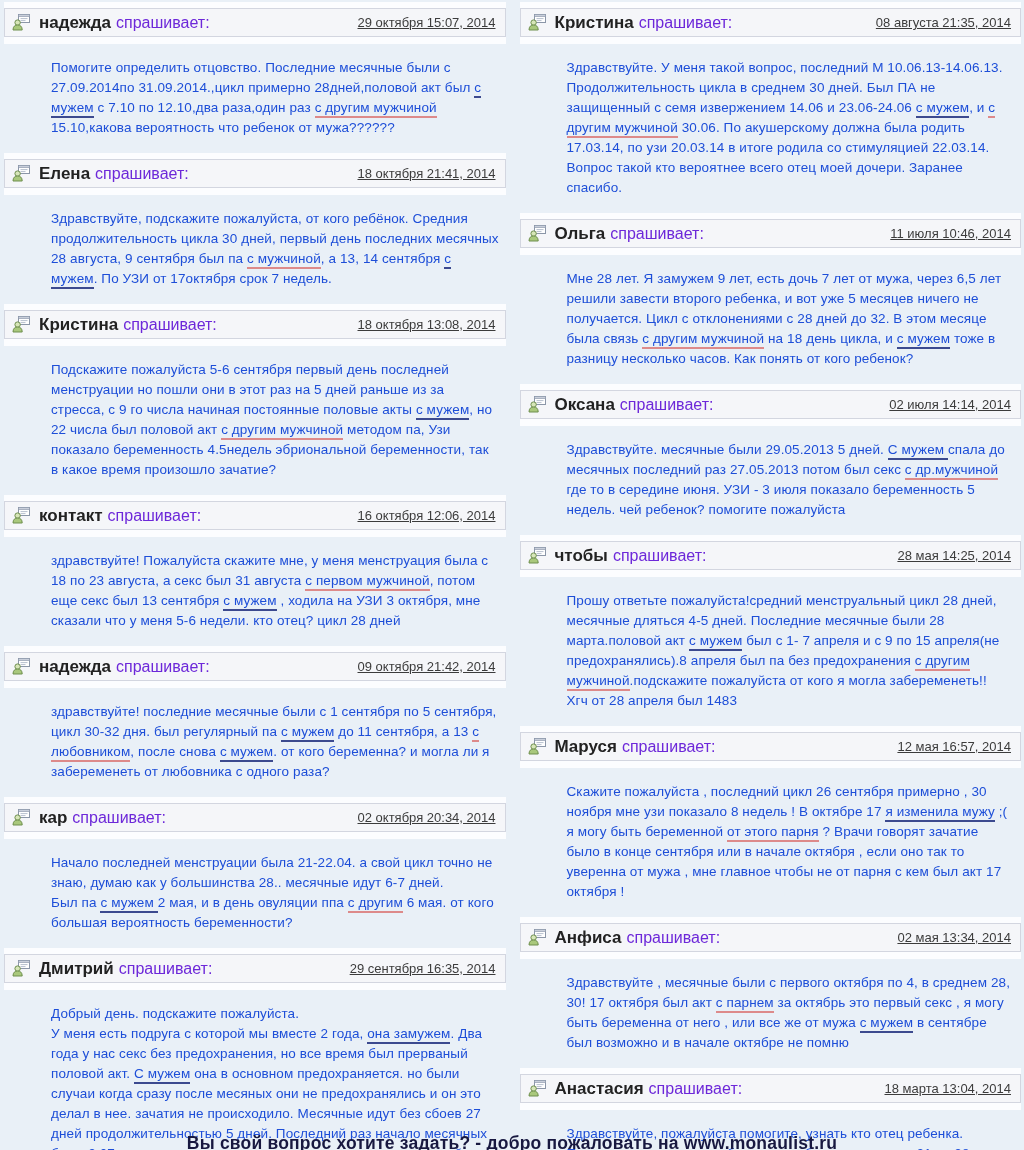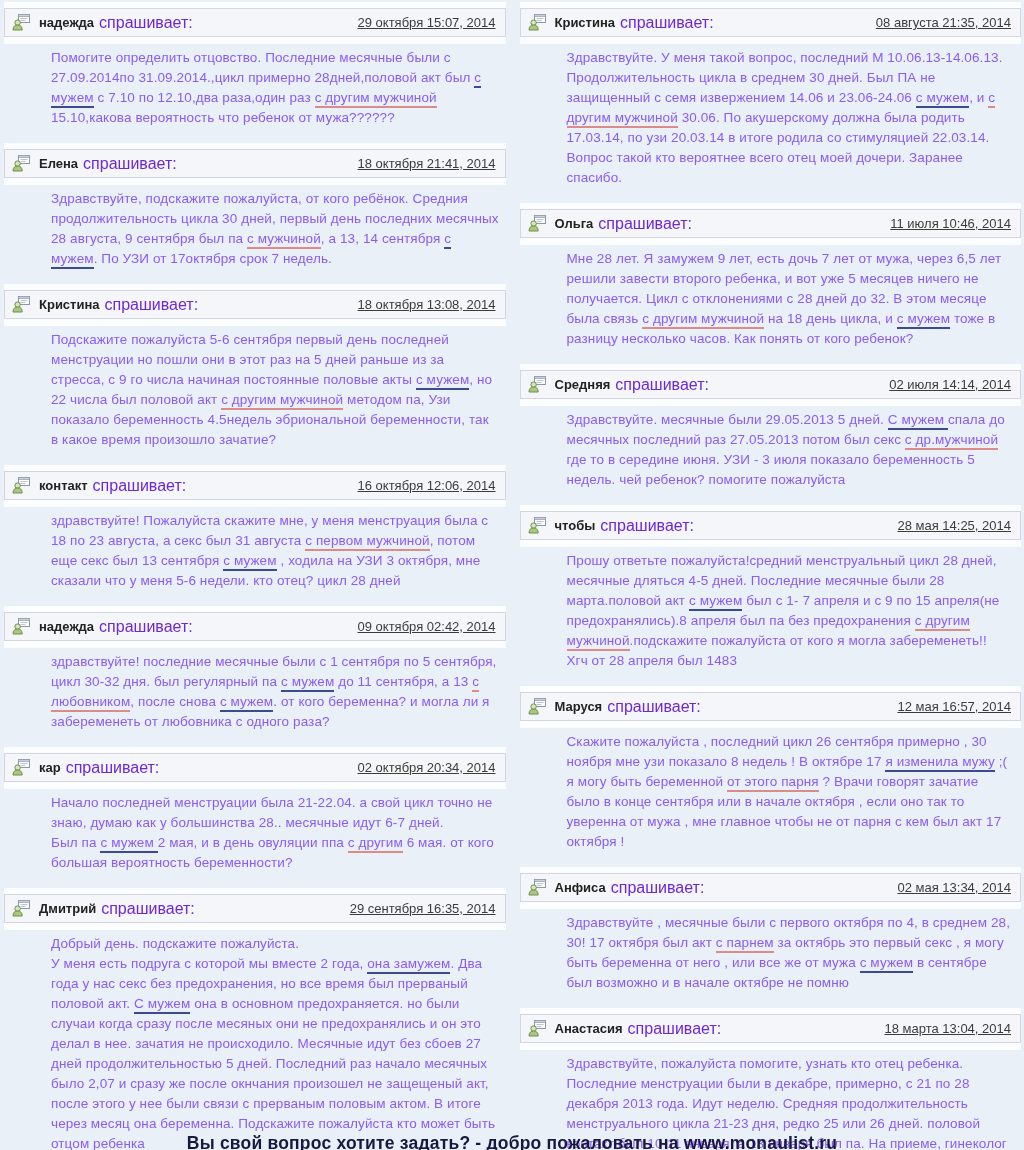--- a/index.html
+++ b/index.html
@@ -19,26 +19,26 @@
   .col { width:calc(50% - 7px); }
   .q { margin-bottom:5px; }
   .q-head-wrap { background:#fcfdff; padding:6px 0 7px 0; }
   .q-head {
     display:flex; align-items:center;
     height:29px; padding:0 9px 0 7px;
     background:#f5f6f9;
     border:1px solid #d3d6e0;
   }
   .q-icon { width:18px; height:17px; margin-right:9px; flex:0 0 auto; }
-  .q-name { font-weight:bold; color:#222; font-size:13px; margin-right:5px; }
+  .q-name { font-weight:bold; color:#222; font-size:17px; margin-right:5px; }
   .q-asks { color:#6d28d9; font-size:16px; }
   .q-date { margin-left:auto; color:#3c3c3c; font-size:13px;text-decoration:underline; }
   .q-body {
-    padding:4px 6px 10px 47px;
-    color:#8b5cf6; font-size:13.5px; line-height:20px;
+    padding:14px 6px 10px 47px;
+    color:#1d4ed8; font-size:13.5px; line-height:20px;
     letter-spacing:0.1px;
   }
   .mark-blue { border-bottom:2px solid #3c4a8f; padding-bottom:1px; }
   .mark-red  { border-bottom:2px solid #dd8a8a; padding-bottom:1px; }
   #footer {
     position:absolute; left:0; top:1133px; width:100%;
     text-align:center; font-weight:bold; font-size:17.5px;
     color:#181840; letter-spacing:0.2px; white-space:nowrap;
   }
 </style>
@@ -139,21 +139,21 @@
             <rect x="6.5" y="0.5" width="11" height="8" fill="#ffffff" stroke="#8b96a8"></rect>
             <rect x="6.5" y="0.5" width="11" height="2.2" fill="#c9cfdb" stroke="#8b96a8" stroke-width="0.6"></rect>
             <line x1="8.5" y1="4.6" x2="15.5" y2="4.6" stroke="#b7bfce" stroke-width="1"></line>
             <line x1="8.5" y1="6.6" x2="13.5" y2="6.6" stroke="#b7bfce" stroke-width="1"></line>
             <circle cx="5.6" cy="8.6" r="2.7" fill="#d7e6b8" stroke="#6e8f4e"></circle>
             <path d="M1 16 C1 12.4 3 11 5.6 11 C8.2 11 10.2 12.4 10.2 16 Z" fill="#a9c87c" stroke="#6e8f4e"></path>
           </svg>
         </span>
         <span class="q-name">надежда</span>
         <span class="q-asks">спрашивает:</span>
-        <span class="q-date">09 октября 02:42, 2014</span>
+        <span class="q-date">09 октября 21:42, 2014</span>
       </div>
     </div>
     <div class="q-body">здравствуйте! последние месячные были с 1 сентября по 5 сентября, цикл 30-32 дня. был регулярный па <span class="mark-blue">с мужем</span> до 11 сентября, а 13 <span class="mark-red">с любовником</span>, после снова <span class="mark-blue">с мужем</span>. от кого беременна? и могла ли я забеременеть от любовника с одного раза?</div>
   </div>
 
   <div class="q">
     <div class="q-head-wrap">
       <div class="q-head">
         <span class="q-icon">
           <svg width="18" height="17" viewBox="0 0 18 17" xmlns="http://www.w3.org/2000/svg">
@@ -243,21 +243,21 @@
         <span class="q-icon">
           <svg width="18" height="17" viewBox="0 0 18 17" xmlns="http://www.w3.org/2000/svg">
             <rect x="6.5" y="0.5" width="11" height="8" fill="#ffffff" stroke="#8b96a8"></rect>
             <rect x="6.5" y="0.5" width="11" height="2.2" fill="#c9cfdb" stroke="#8b96a8" stroke-width="0.6"></rect>
             <line x1="8.5" y1="4.6" x2="15.5" y2="4.6" stroke="#b7bfce" stroke-width="1"></line>
             <line x1="8.5" y1="6.6" x2="13.5" y2="6.6" stroke="#b7bfce" stroke-width="1"></line>
             <circle cx="5.6" cy="8.6" r="2.7" fill="#d7e6b8" stroke="#6e8f4e"></circle>
             <path d="M1 16 C1 12.4 3 11 5.6 11 C8.2 11 10.2 12.4 10.2 16 Z" fill="#a9c87c" stroke="#6e8f4e"></path>
           </svg>
         </span>
-        <span class="q-name">Средняя</span>
+        <span class="q-name">Оксана</span>
         <span class="q-asks">спрашивает:</span>
         <span class="q-date">02 июля 14:14, 2014</span>
       </div>
     </div>
     <div class="q-body">Здравствуйте. месячные были 29.05.2013 5 дней. <span class="mark-blue">С мужем </span>спала до месячных последний раз 27.05.2013 потом был секс <span class="mark-red">с др.мужчиной</span> где то в середине июня. УЗИ - 3 июля показало беременность 5 недель. чей ребенок? помогите пожалуйста</div>
   </div>
 
   <div class="q">
     <div class="q-head-wrap">
       <div class="q-head">

